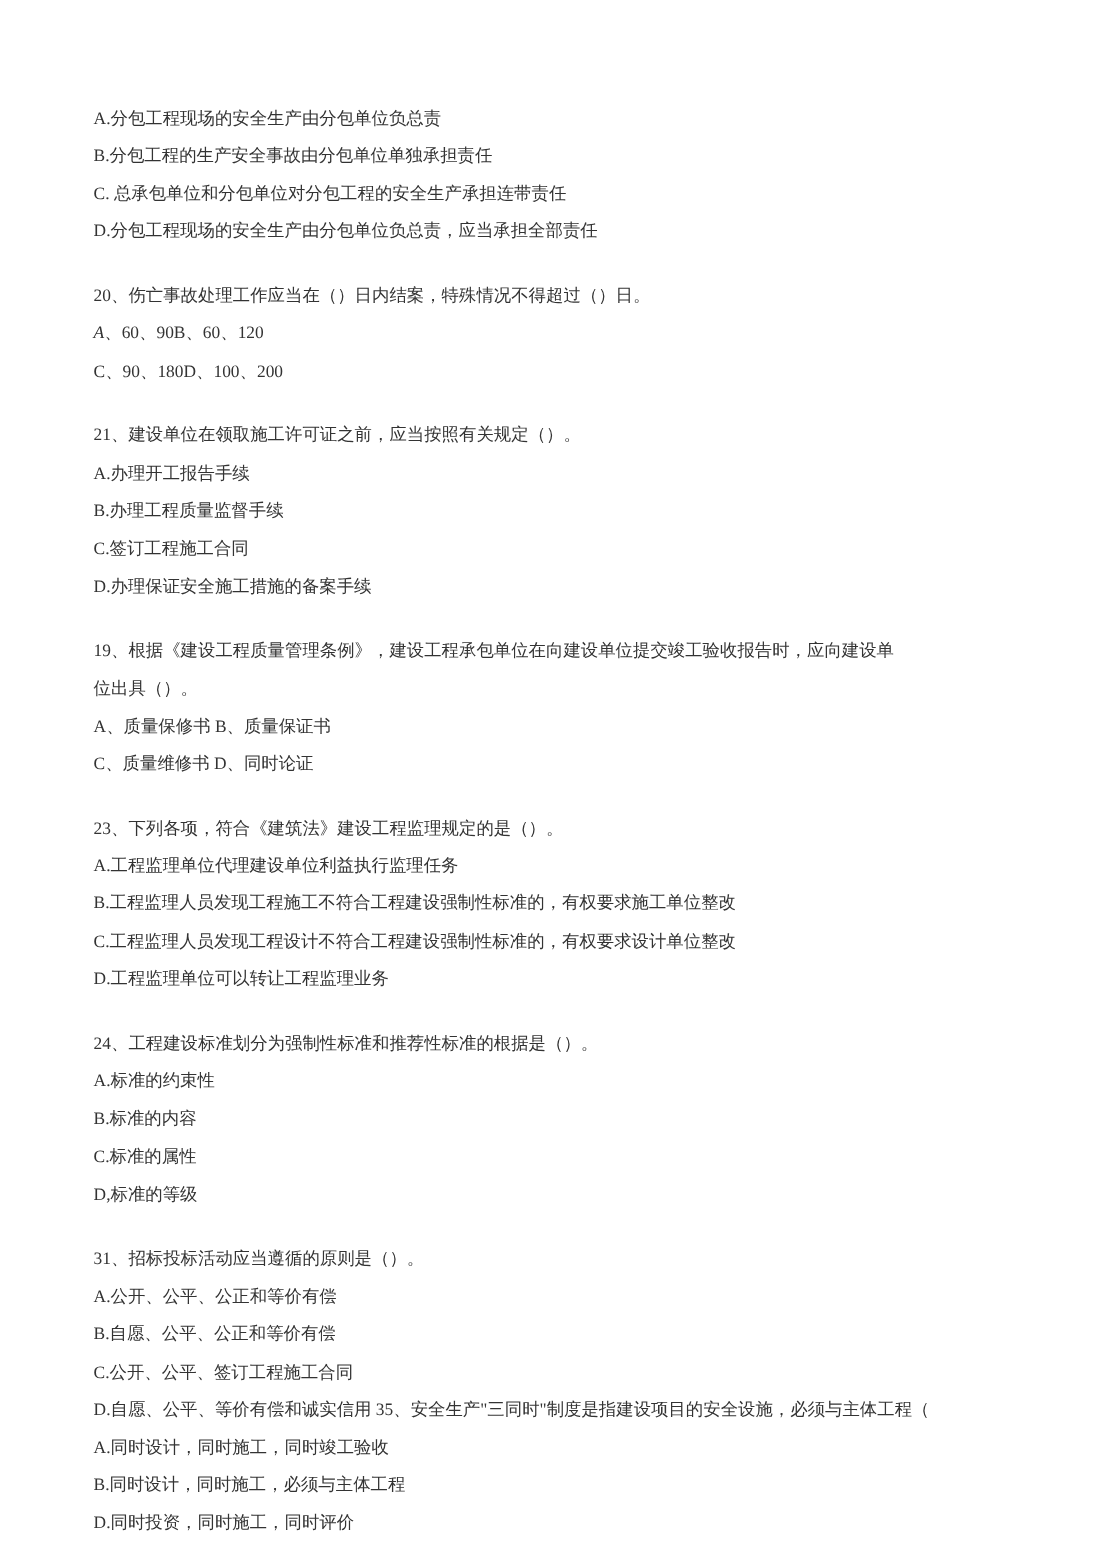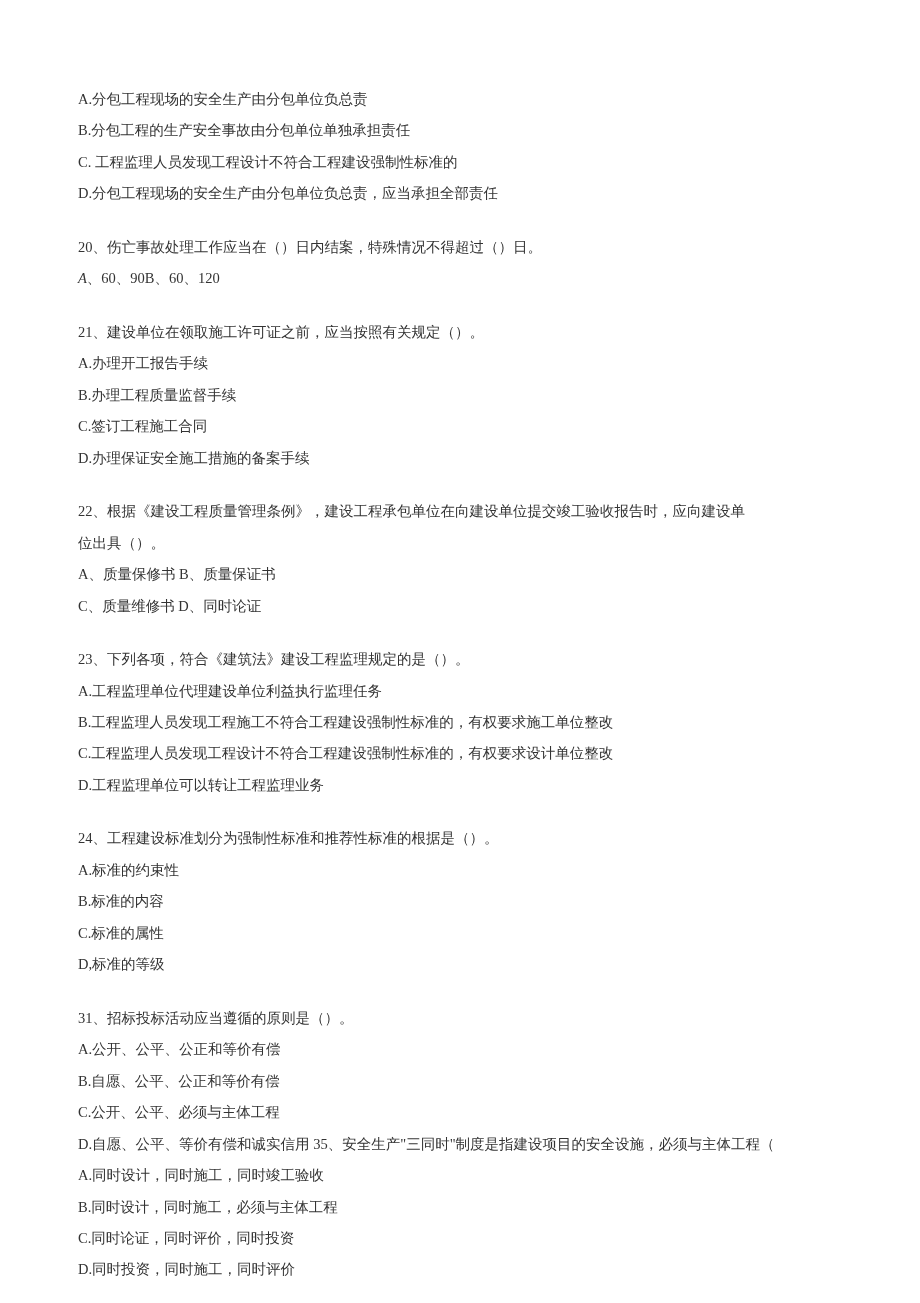--- a/index.html
+++ b/index.html
@@ -27,41 +27,42 @@
     font-style: italic;
   }
 </style>
 </head>
 <body>
 
 <div class="page">
 
   <p class="line">A.分包工程现场的安全生产由分包单位负总责</p>
   <p class="line">B.分包工程的生产安全事故由分包单位单独承担责任</p>
-  <p class="line">C. 工程监理人员发现工程设计不符合工程建设强制性标准的</p>
+  <p class="line">C. 总承包单位和分包单位对分包工程的安全生产承担连带责任</p>
   <p class="line">D.分包工程现场的安全生产由分包单位负总责，应当承担全部责任</p>
 
   <div class="block-gap"></div>
 
   <p class="line">20、伤亡事故处理工作应当在（）日内结案，特殊情况不得超过（）日。</p>
   <p class="line">
     <span class="italic">A</span><span>、60、90B、60、120</span>
   </p>
+  <p class="line">C、90、180D、100、200</p>
 
   <div class="block-gap"></div>
 
   <p class="line">21、建设单位在领取施工许可证之前，应当按照有关规定（）。</p>
   <p class="line">A.办理开工报告手续</p>
   <p class="line">B.办理工程质量监督手续</p>
   <p class="line">C.签订工程施工合同</p>
   <p class="line">D.办理保证安全施工措施的备案手续</p>
 
   <div class="block-gap"></div>
 
-  <p class="line">22、根据《建设工程质量管理条例》，建设工程承包单位在向建设单位提交竣工验收报告时，应向建设单</p>
+  <p class="line">19、根据《建设工程质量管理条例》，建设工程承包单位在向建设单位提交竣工验收报告时，应向建设单</p>
   <p class="line">位出具（）。</p>
   <p class="line">A、质量保修书 B、质量保证书</p>
   <p class="line">C、质量维修书 D、同时论证</p>
 
   <div class="block-gap"></div>
 
   <p class="line">23、下列各项，符合《建筑法》建设工程监理规定的是（）。</p>
   <p class="line">A.工程监理单位代理建设单位利益执行监理任务</p>
   <p class="line">B.工程监理人员发现工程施工不符合工程建设强制性标准的，有权要求施工单位整改</p>
   <p class="line">C.工程监理人员发现工程设计不符合工程建设强制性标准的，有权要求设计单位整改</p>
@@ -73,21 +74,20 @@
   <p class="line">A.标准的约束性</p>
   <p class="line">B.标准的内容</p>
   <p class="line">C.标准的属性</p>
   <p class="line">D,标准的等级</p>
 
   <div class="block-gap"></div>
 
   <p class="line">31、招标投标活动应当遵循的原则是（）。</p>
   <p class="line">A.公开、公平、公正和等价有偿</p>
   <p class="line">B.自愿、公平、公正和等价有偿</p>
-  <p class="line">C.公开、公平、必须与主体工程</p>
+  <p class="line">C.公开、公平、签订工程施工合同</p>
   <p class="line">D.自愿、公平、等价有偿和诚实信用 35、安全生产"三同时"制度是指建设项目的安全设施，必须与主体工程（</p>
 
   <p class="line">A.同时设计，同时施工，同时竣工验收</p>
   <p class="line">B.同时设计，同时施工，必须与主体工程</p>
-  <p class="line">C.同时论证，同时评价，同时投资</p>
   <p class="line">D.同时投资，同时施工，同时评价</p>
 
 </div>
 
 </body></html>

